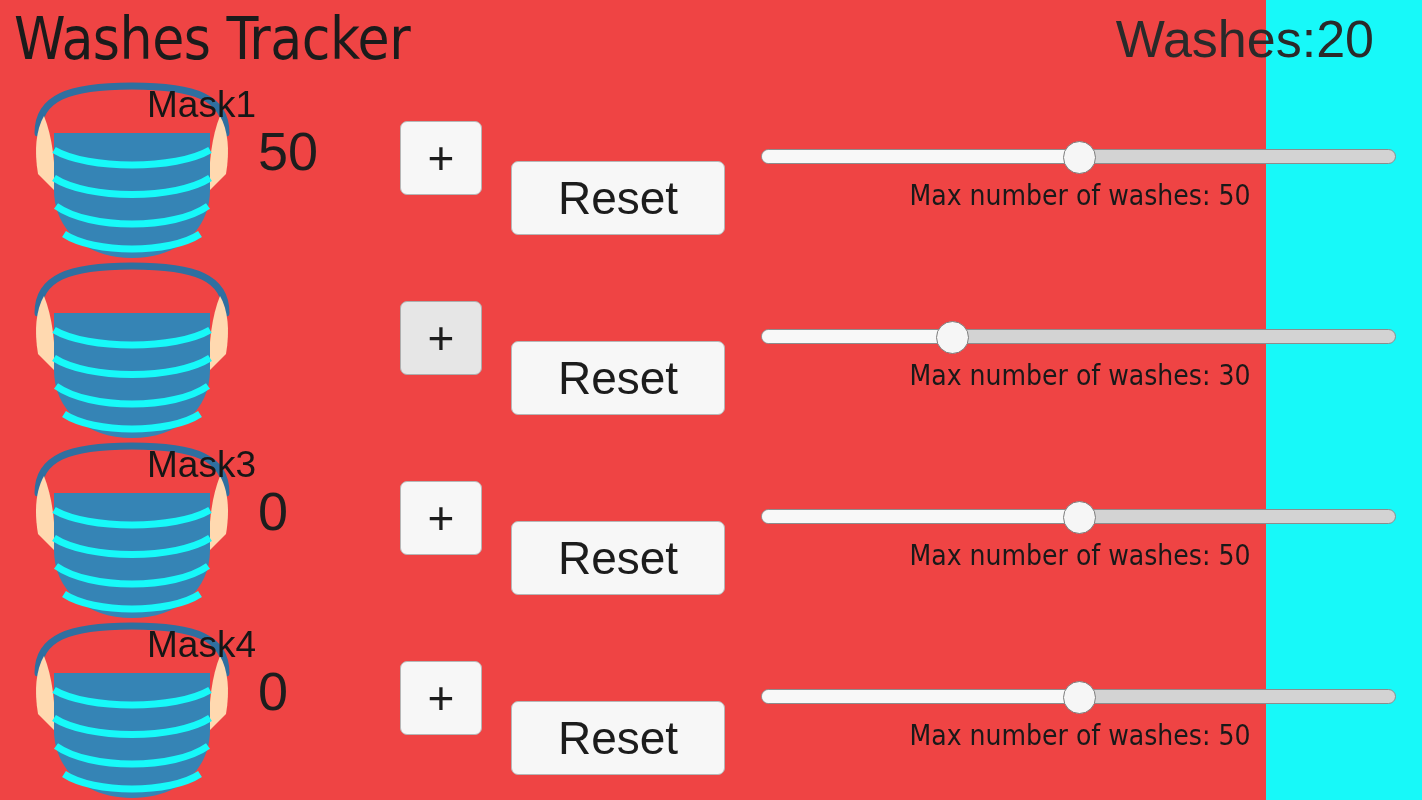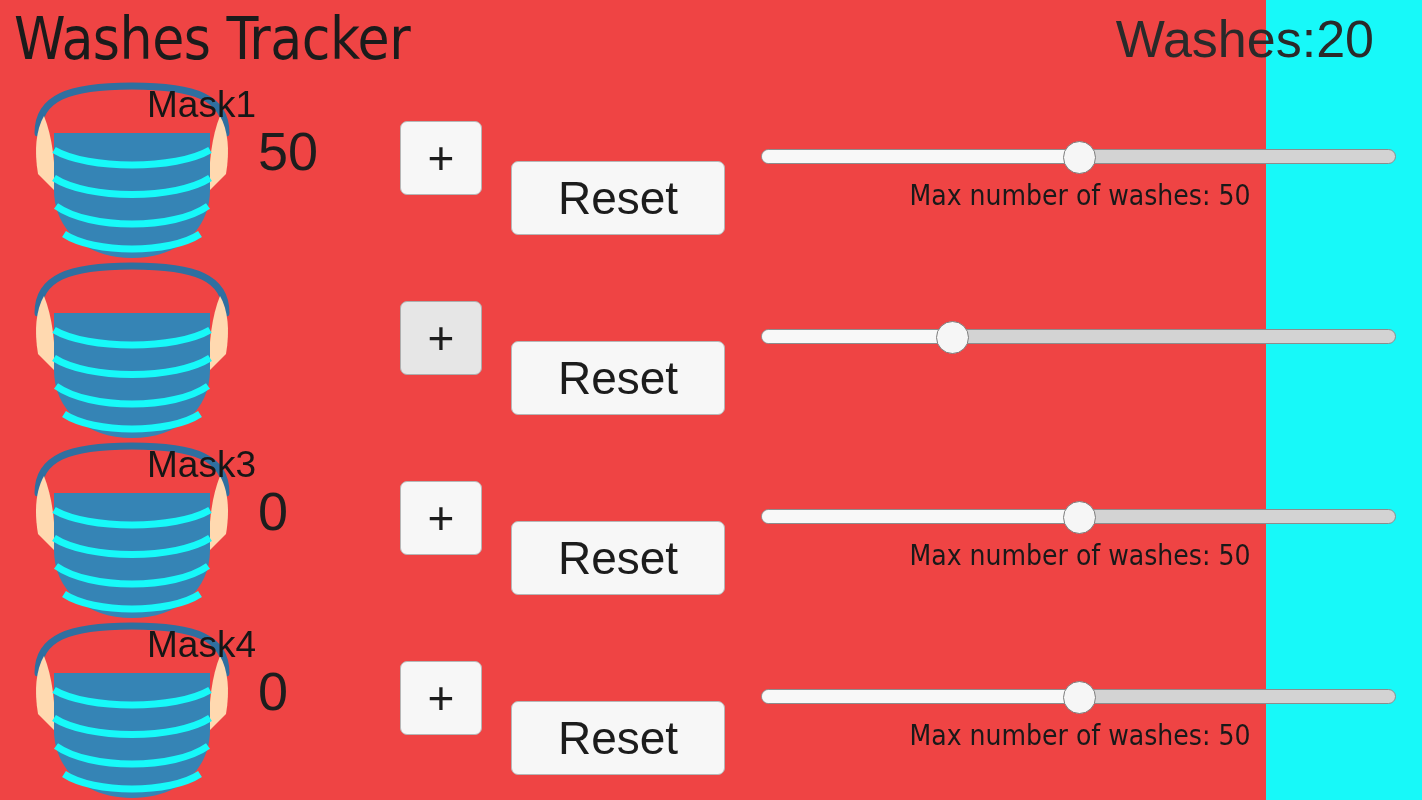--- a/index.html
+++ b/index.html
@@ -275,20 +275,21 @@
     <button class="btn btn-plus is-hover">+</button>
     <button class="btn btn-reset">Reset</button>
 
     <div class="slider-cell">
       <div class="slider">
         <div class="slider-track">
           <div class="slider-fill" style="width: 30%;"></div>
         </div>
         <div class="slider-thumb" style="left: 30%;"></div>
       </div>
+      <div class="slider-caption">Max number of washes: 30</div>
     </div>
   </div>
 
   <div class="row row-2">
     <div class="mask-cell">
       <svg class="mask-svg" viewBox="0 0 248 185">
         <path d="M30 55 C30 20 60 8 124 8 C188 8 218 20 218 55" fill="none" stroke="#2f6fa0" stroke-width="7" stroke-linecap="round"></path>
         <path d="M36 38 C44 58 48 86 46 112 L30 96 C26 72 28 52 36 38 Z" fill="#ffd9b0"></path>
         <path d="M212 38 C204 58 200 86 202 112 L218 96 C222 72 220 52 212 38 Z" fill="#ffd9b0"></path>
         <path d="M46 55 L202 55 L202 112 C202 152 170 180 124 180 C78 180 46 152 46 112 Z" fill="#3584b5"></path>

